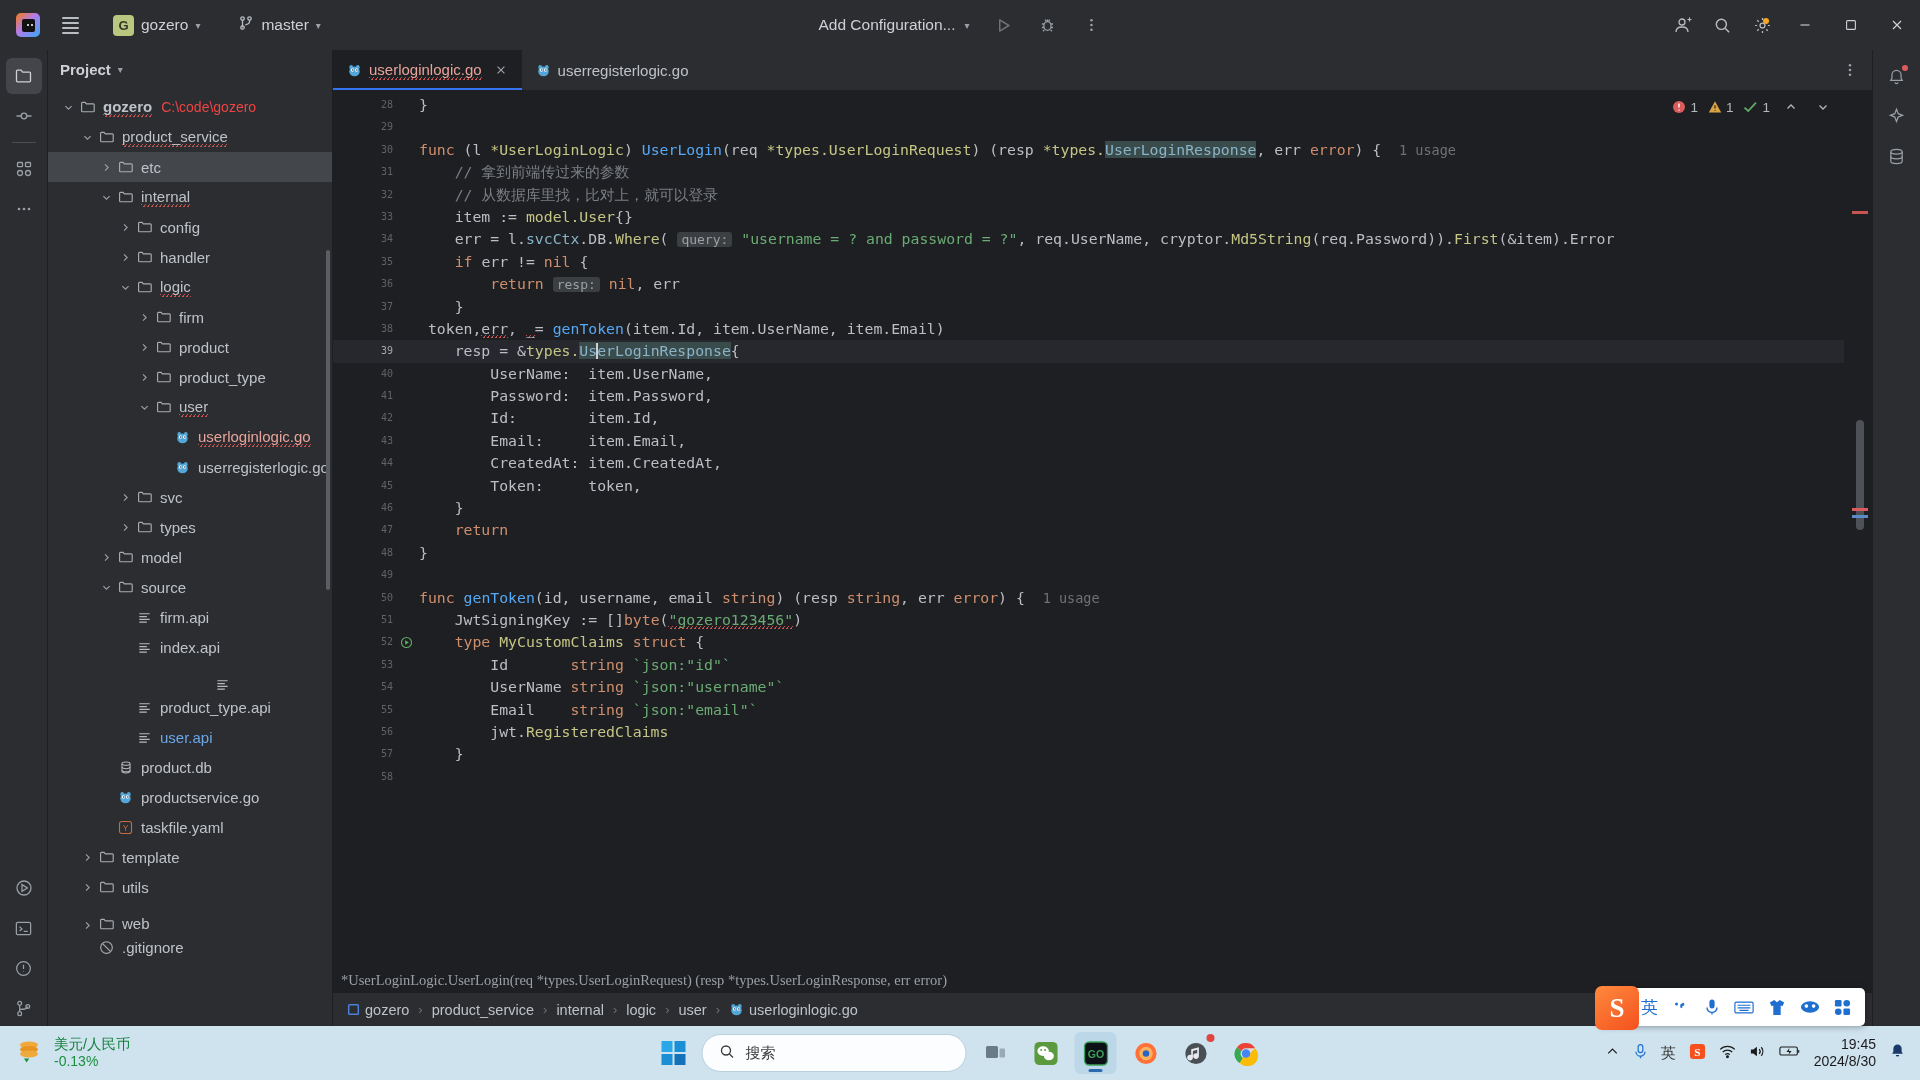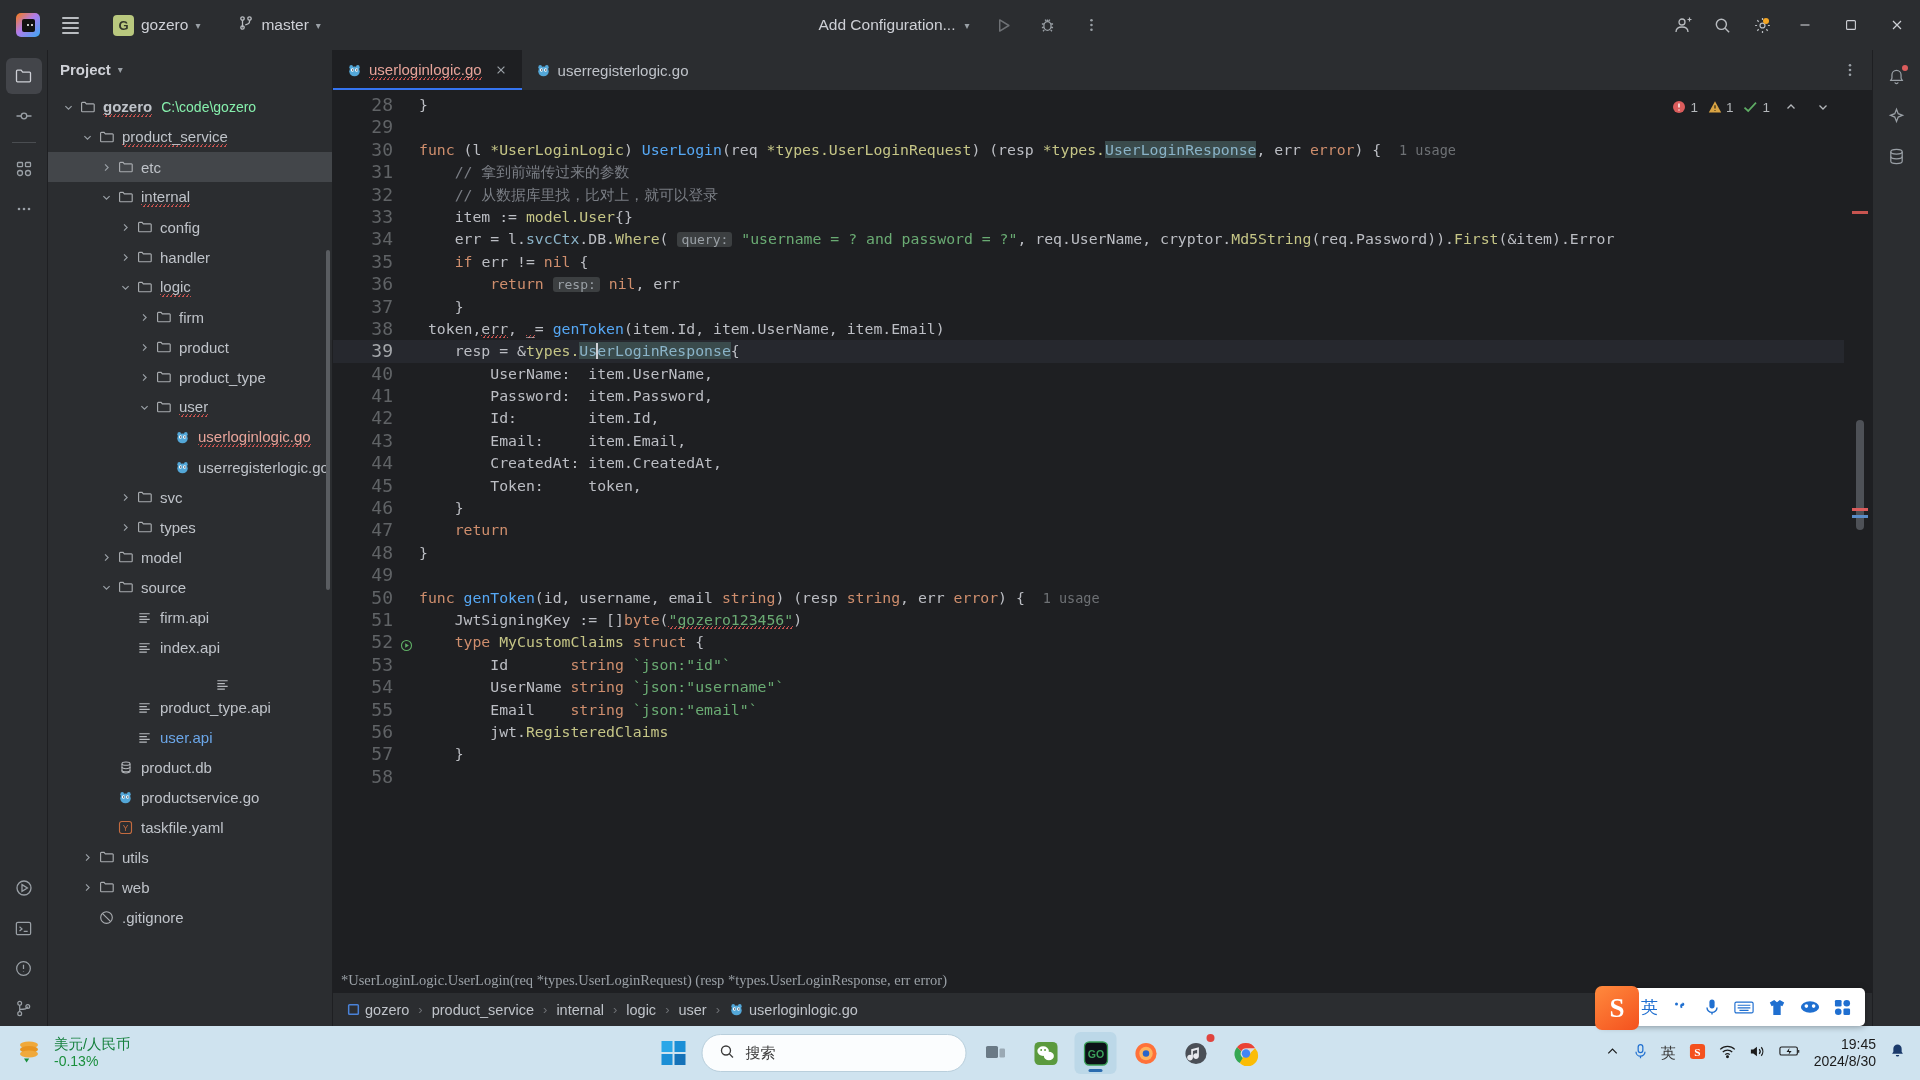--- a/index.html
+++ b/index.html
@@ -74,21 +74,21 @@
   .node{
     display:flex;align-items:center;height:30px;cursor:pointer;
     font-size:15px;color:#bfc3c9;white-space:nowrap;position:relative;
   }
   .node.selected{background:#43464a;}
   .arrow{width:13px;height:13px;flex:0 0 13px;display:flex;align-items:center;justify-content:center;margin-right:3px;}
   .arrow svg{display:block;}
   .arrow.empty{visibility:hidden;}
   .n-icon{width:19px;flex:0 0 19px;display:flex;align-items:center;justify-content:center;margin-right:6px;}
   .n-label{overflow:hidden;text-overflow:ellipsis;}
-  .n-sub{color:#86efac;font-size:14px;margin-left:9px;}
+  .n-sub{color:#ef4444;font-size:14px;margin-left:9px;}
   .squiggle{
     background-image: repeating-linear-gradient(135deg, #c75450 0 1.2px, transparent 1.2px 2.8px);
     background-size: 4px 2.5px; background-repeat: repeat-x; background-position: 0 100%;
     padding-bottom: 2px;
   }
   .lbl-go-sel{color:#e8a49a;}
   .lbl-blue{color:#6ba6e8;}
   .pp-scroll{position:absolute;right:2px;top:200px;width:4px;height:340px;background:#5a5d61;border-radius:2px;}
 
   
@@ -104,21 +104,21 @@
   .editor-wrap{flex:1;display:flex;position:relative;min-height:0;overflow:hidden;}
   .inspect-bar{
     position:absolute;top:0;right:28px;height:34px;display:flex;align-items:center;gap:10px;
     padding:0 10px;z-index:6;font-size:13.5px;color:#b4b7bb;
   }
   .insp-item{display:flex;align-items:center;gap:4px;cursor:pointer;}
   .insp-arrow{width:22px;height:22px;display:flex;align-items:center;justify-content:center;border-radius:4px;cursor:pointer;}
 
   .gutter{
     width:72px;flex:0 0 72px;background:#1e1f22;padding-top:4px;text-align:right;
-    font-family:"DejaVu Sans Mono","Liberation Mono",monospace;font-size:18px;color:#606366;
+    font-family:"DejaVu Sans Mono","Liberation Mono",monospace;font-size:10px;color:#606366;
     position:relative;
   }
   .gline{height:22.4px;line-height:22.4px;padding-right:12px;position:relative;}
   .gline.cur{color:#a5a8ac;background:#26282e;}
   .g-gut-icon{position:absolute;right:-8px;top:4px;width:14px;height:14px;}
   .code{
     flex:1;min-width:0;padding-top:4px;overflow:hidden;position:relative;
     font-family:"DejaVu Sans Mono","Liberation Mono",monospace;font-size:14.8px;
     color:#bcbec4;white-space:pre;
   }
@@ -679,23 +679,36 @@
             <span class="arrow">
               <svg width="11" height="11" viewBox="0 0 12 12" fill="none" stroke="#9aa0a6" stroke-width="1.25">
                 <path d="M4.4 2.6 7.8 6l-3.4 3.4"></path>
               </svg>
             </span>
             <span class="n-icon">
               <svg width="16" height="16" viewBox="0 0 16 16" fill="none" stroke="#a9acb0" stroke-width="1.15">
                 <path d="M1.6 4.1a.8.8 0 0 1 .8-.8h2.7l1.2 1.5h7.1a.8.8 0 0 1 .8.8v6.3a.8.8 0 0 1-.8.8H2.4a.8.8 0 0 1-.8-.8z"></path>
               </svg>
             </span>
+            <span class="n-label">template</span>
+          </div>
+          <div class="node" style="padding-left: 33px;">
+            <span class="arrow">
+              <svg width="11" height="11" viewBox="0 0 12 12" fill="none" stroke="#9aa0a6" stroke-width="1.25">
+                <path d="M4.4 2.6 7.8 6l-3.4 3.4"></path>
+              </svg>
+            </span>
+            <span class="n-icon">
+              <svg width="16" height="16" viewBox="0 0 16 16" fill="none" stroke="#a9acb0" stroke-width="1.15">
+                <path d="M1.6 4.1a.8.8 0 0 1 .8-.8h2.7l1.2 1.5h7.1a.8.8 0 0 1 .8.8v6.3a.8.8 0 0 1-.8.8H2.4a.8.8 0 0 1-.8-.8z"></path>
+              </svg>
+            </span>
             <span class="n-label">utils</span>
           </div>
-          <div class="node" style="padding-left: 33px;">
+          <div class="node" style="padding-left: 33px; align-items: flex-end;">
             <span class="arrow">
               <svg width="11" height="11" viewBox="0 0 12 12" fill="none" stroke="#9aa0a6" stroke-width="1.25">
                 <path d="M4.4 2.6 7.8 6l-3.4 3.4"></path>
               </svg>
             </span>
             <span class="n-icon">
               <svg width="16" height="16" viewBox="0 0 16 16" fill="none" stroke="#a9acb0" stroke-width="1.15">
                 <path d="M1.6 4.1a.8.8 0 0 1 .8-.8h2.7l1.2 1.5h7.1a.8.8 0 0 1 .8.8v6.3a.8.8 0 0 1-.8.8H2.4a.8.8 0 0 1-.8-.8z"></path>
               </svg>
             </span>

